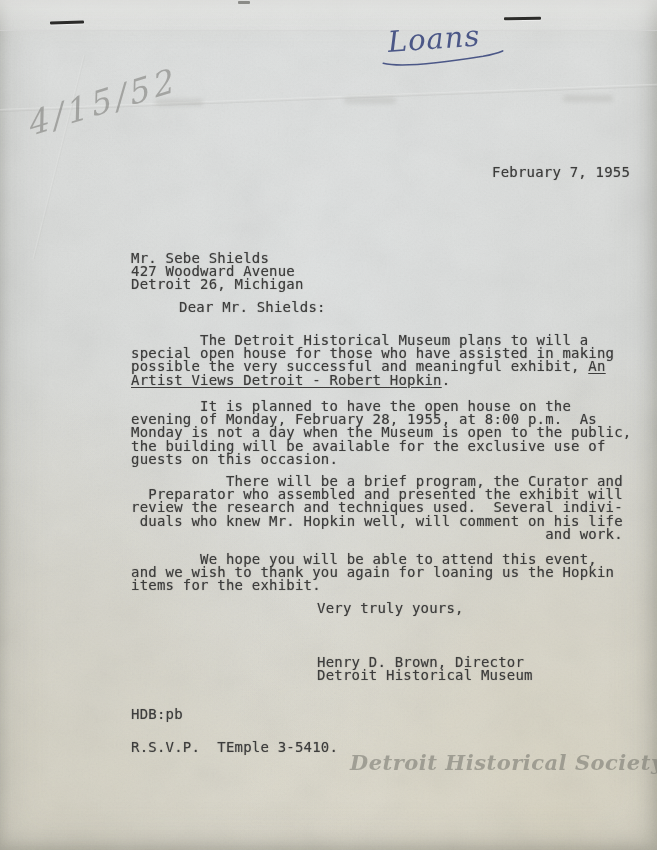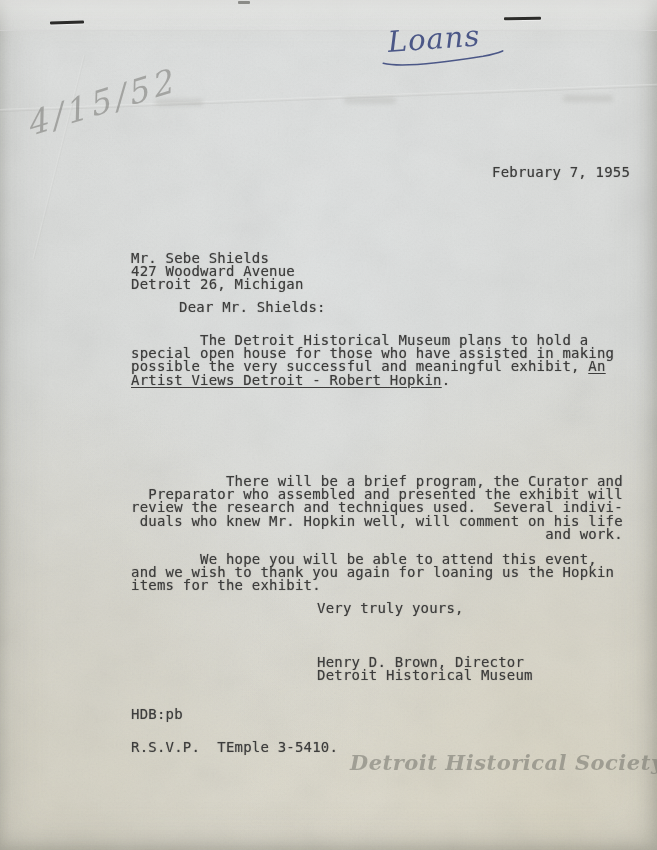--- a/index.html
+++ b/index.html
@@ -91,25 +91,30 @@
   <div class="pencil">4/15/52</div>
 
   <div class="typed" style="left:492px;top:127px;">February 7, 1955</div>
 
   <div class="typed" style="left:131px;top:213px;">Mr. Sebe Shields
 427 Woodward Avenue
 Detroit 26, Michigan</div>
 
   <div class="typed" style="left:131px;top:262px;padding-left:48px;">Dear Mr. Shields:</div>
 
-  <div class="typed" style="left:131px;top:295px;"><span>        The Detroit Historical Museum plans to hold a
+  <div class="typed" style="left:131px;top:295px;"><span>        The Detroit Historical Museum plans to will a
 special open house for those who have assisted in making
 possible the very successful and meaningful exhibit, </span><span class="u">An
 Artist Views Detroit - Robert Hopkin</span><span>.</span></div>
 
+  <div class="typed" style="left:131px;top:361px;">        It is planned to have the open house on the
+evening of Monday, February 28, 1955, at 8:00 p.m.  As
+Monday is not a day when the Museum is open to the public,
+the building will be available for the exclusive use of
+guests on this occasion.</div>
 
   <div class="typed" style="left:131px;top:436px;text-align:right;">        There will be a brief program, the Curator and
 Preparator who assembled and presented the exhibit will
 review the research and techniques used.  Several indivi-
 duals who knew Mr. Hopkin well, will comment on his life
 and work.</div>
 
   <div class="typed" style="left:131px;top:514px;">        We hope you will be able to attend this event,
 and we wish to thank you again for loaning us the Hopkin
 items for the exhibit.</div>

